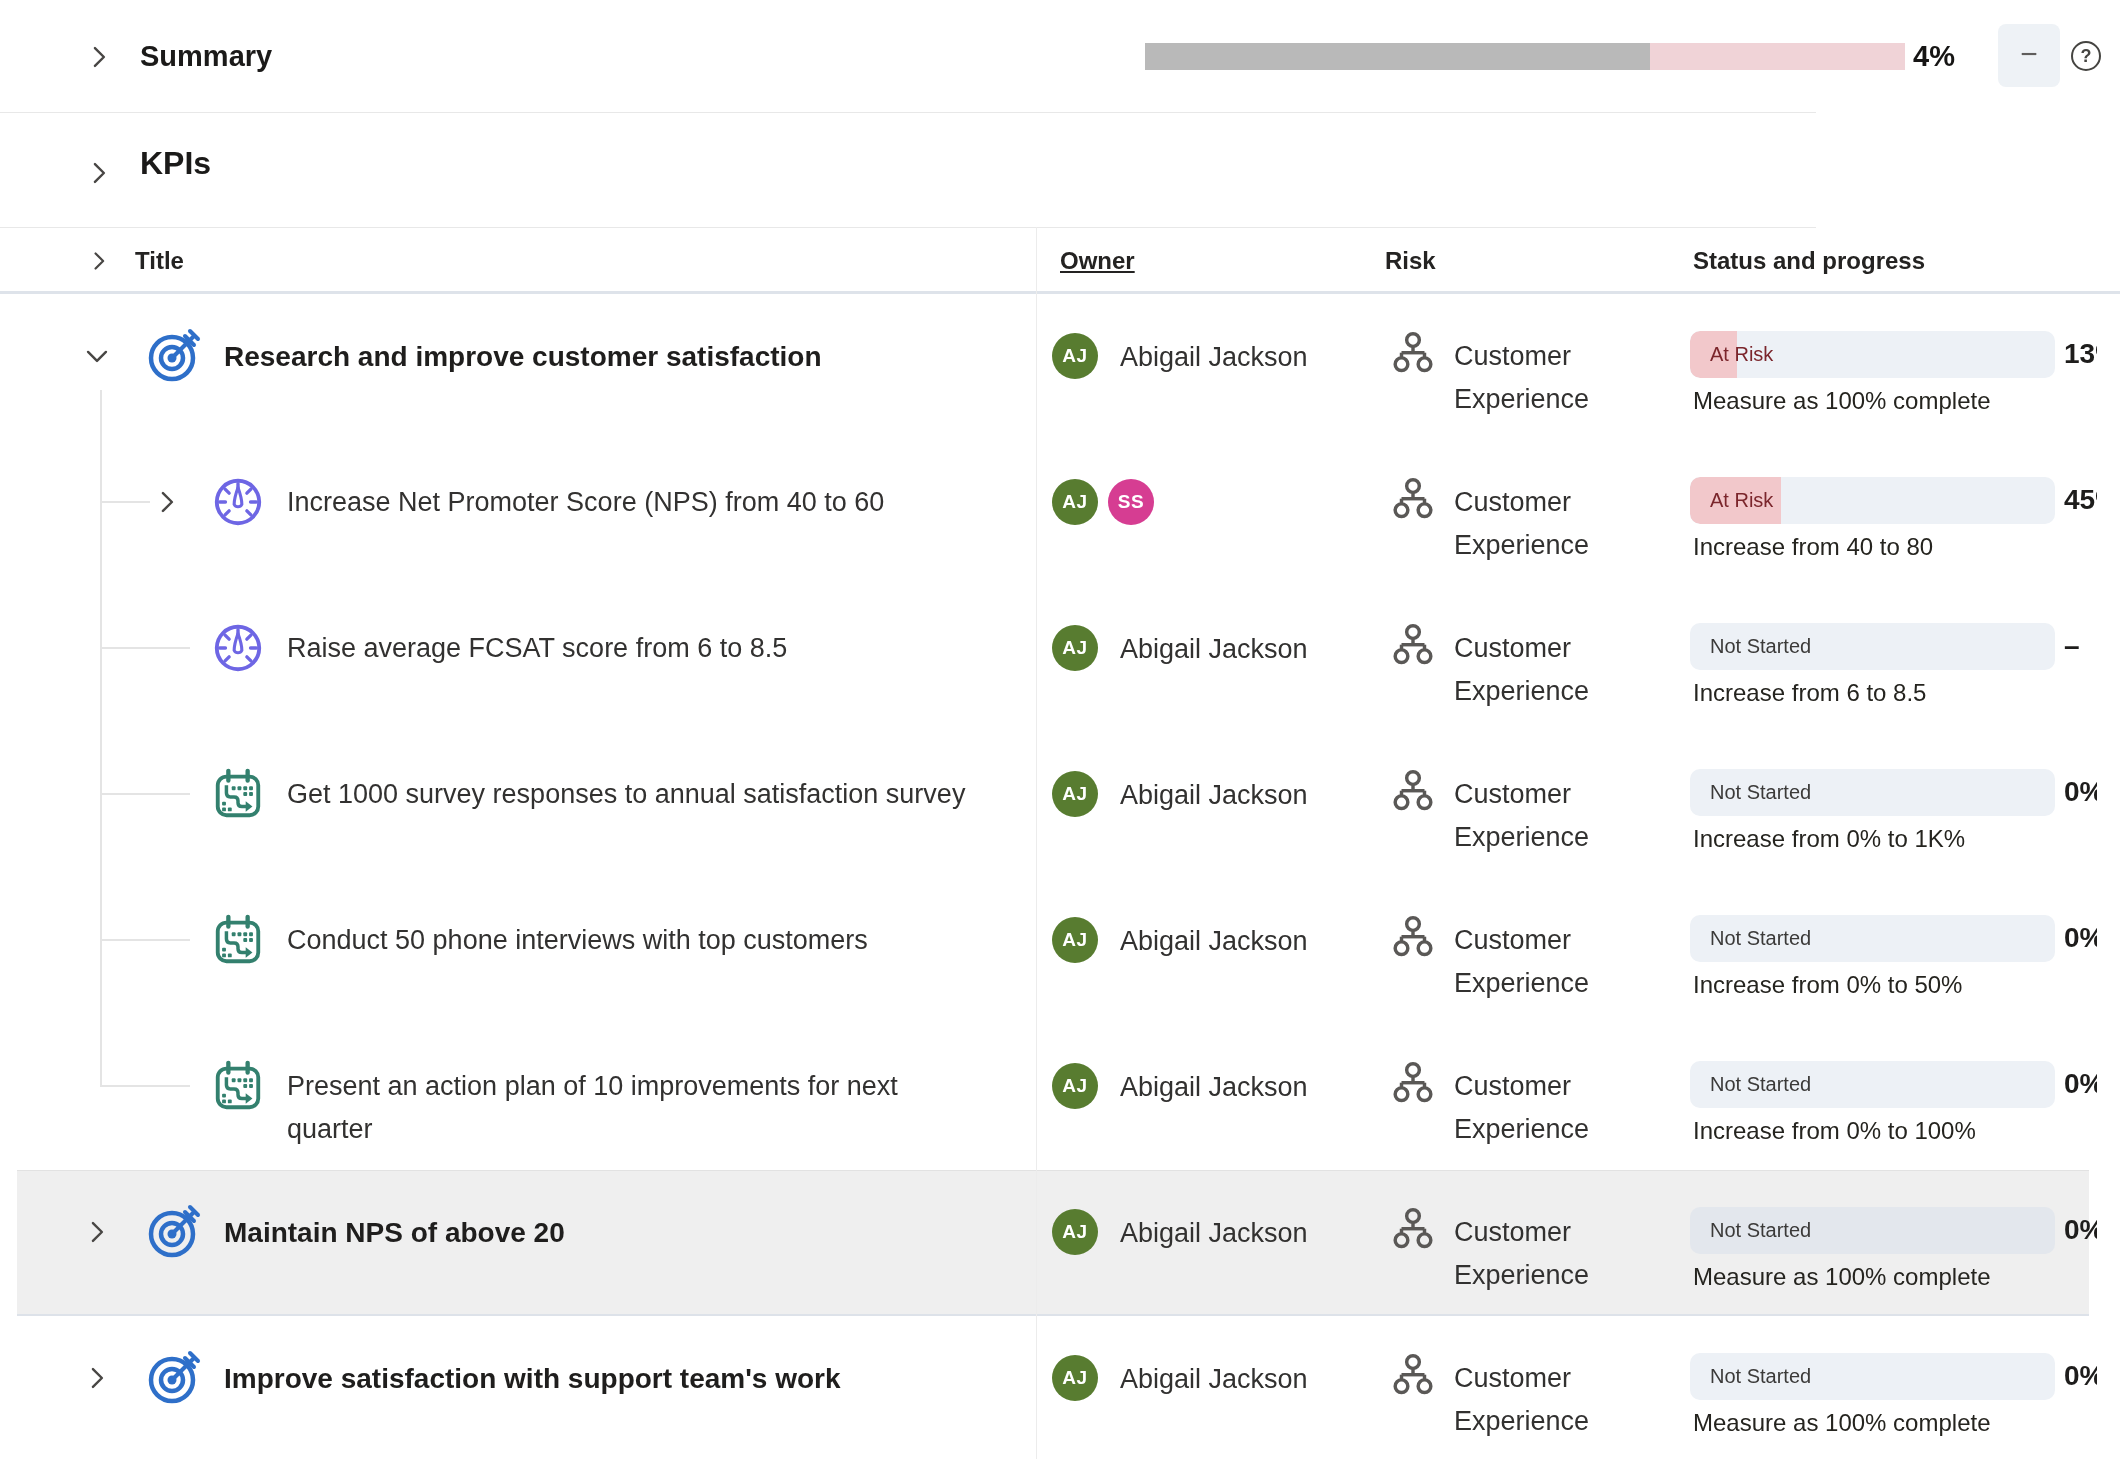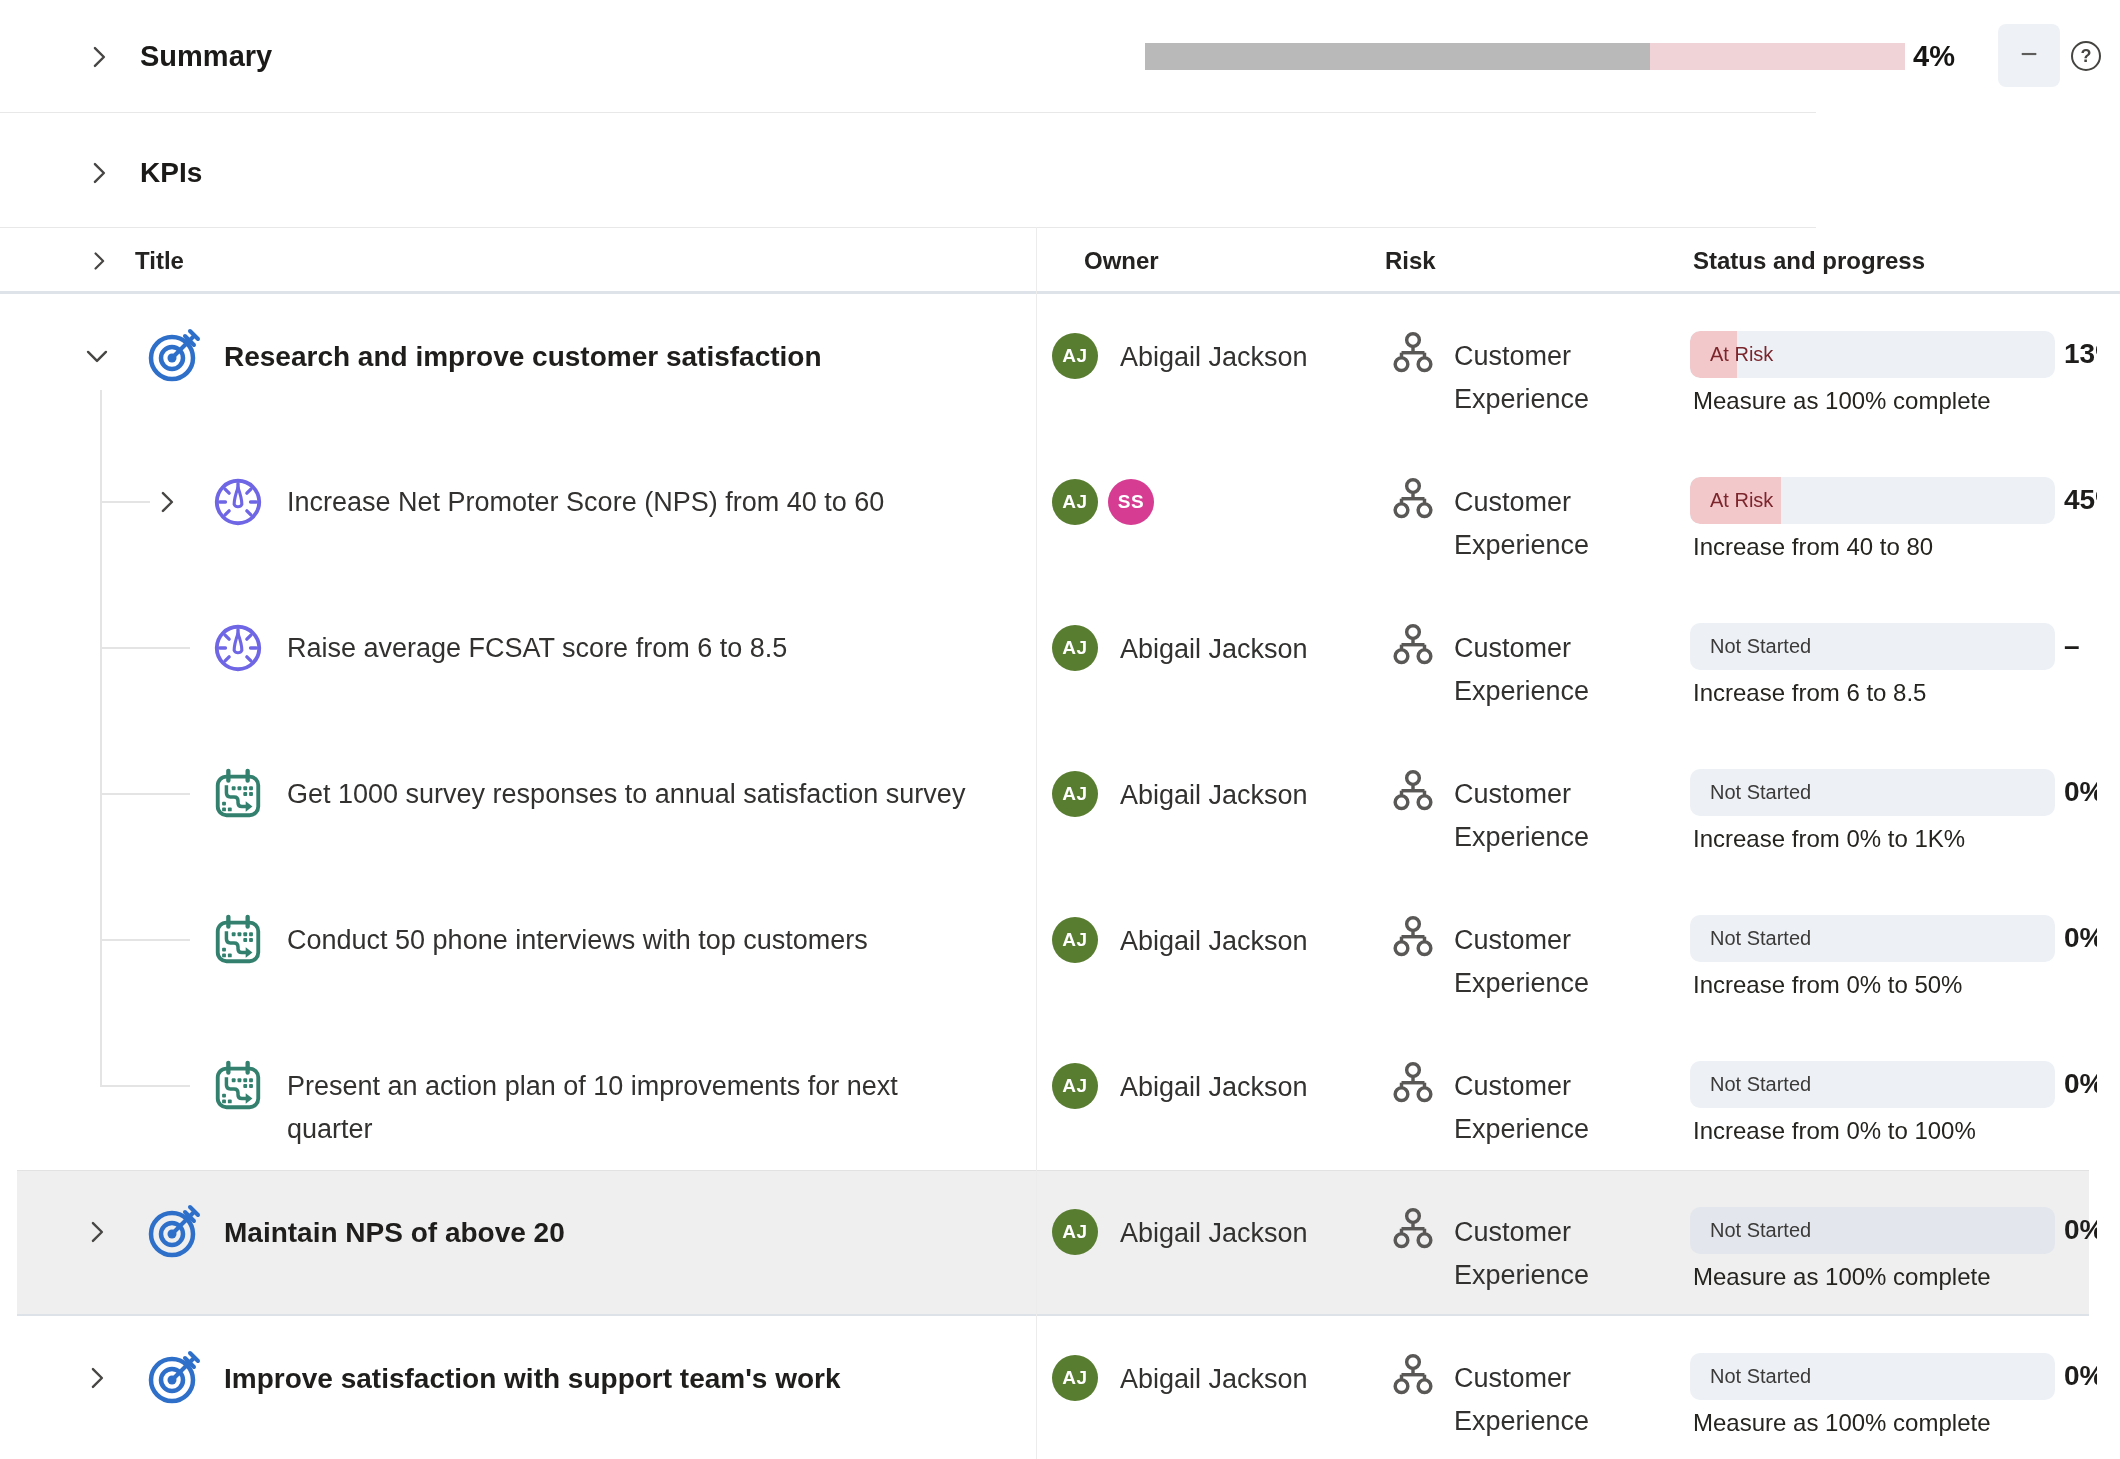--- a/index.html
+++ b/index.html
@@ -10,39 +10,39 @@
   }
   .app{position:relative;width:2120px;height:1459px;}
 
   
   .section-row{position:relative;width:1816px;}
   .summary-row{height:112px;border-bottom:1px solid #e8e8e8;}
   .kpis-row{height:114px;border-bottom:1px solid #e8e8e8;}
   .chev{position:absolute;display:inline-flex;}
   .chev svg{display:block;}
   .section-label{position:absolute;left:140px;top:40px;font-size:29px;font-weight:700;color:#1b1a19;}
-  .kpis-row .section-label{top:44px;font-size:28px;}
+  .kpis-row .section-label{top:32px;font-size:32px;}
 
   .progress-track{position:absolute;left:1145px;top:43px;width:760px;height:27px;display:flex;}
   .seg{height:100%;}
   .seg.gray{background:var(--summary-bar-gray);}
   .seg.pink{background:var(--summary-bar-pink);}
   .pct{position:absolute;left:1913px;top:40px;font-size:29px;font-weight:700;color:#161514;}
   .min-btn{position:absolute;left:1998px;top:24px;width:62px;height:63px;border:none;border-radius:8px;
     background:#eef2f6;cursor:pointer;display:flex;align-items:center;justify-content:center;}
   .minus-glyph{font-size:30px;color:#5f5d5c;line-height:1;margin-top:-4px;}
   .help{position:absolute;left:2071px;top:41px;width:30px;height:30px;border:2.5px solid #454441;border-radius:50%;
     box-sizing:border-box;display:flex;align-items:center;justify-content:center;
     font-size:18px;font-weight:700;color:#454441;}
 
   
   .thead{position:relative;width:2120px;height:66px;border-bottom:3px solid #dee3ea;box-sizing:border-box;}
   .th{position:absolute;top:19px;font-size:24px;font-weight:600;color:#242322;}
   .th-title{left:135px;}
-  .th-owner{left:1084px;}
+  .th-owner{left:1060px;text-decoration:underline;}
   .th-type{left:1385px;}
   .th-status{left:1693px;}
 
   
   .tbody{position:relative;}
   .trow{position:relative;width:2120px;height:146px;}
   .row-bg{display:none;}
   .trow.highlight .row-bg{display:block;position:absolute;left:17px;right:31px;top:0;bottom:0;
     background:var(--highlight-row);border-top:1px solid #e2e2e2;border-bottom:2px solid #dde2e9;}
   .trow > *{z-index:1;}

